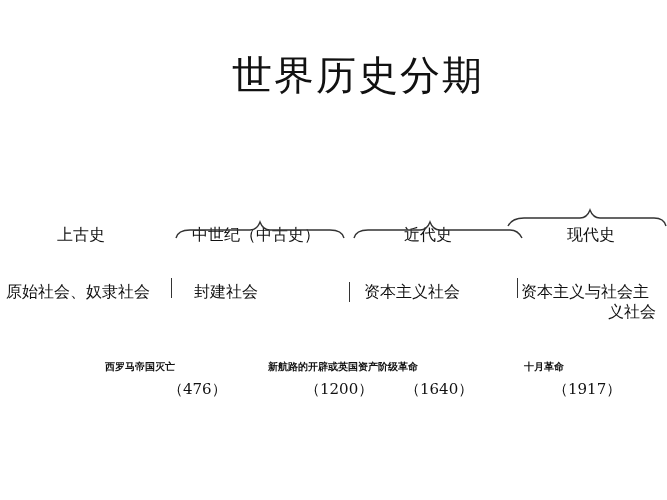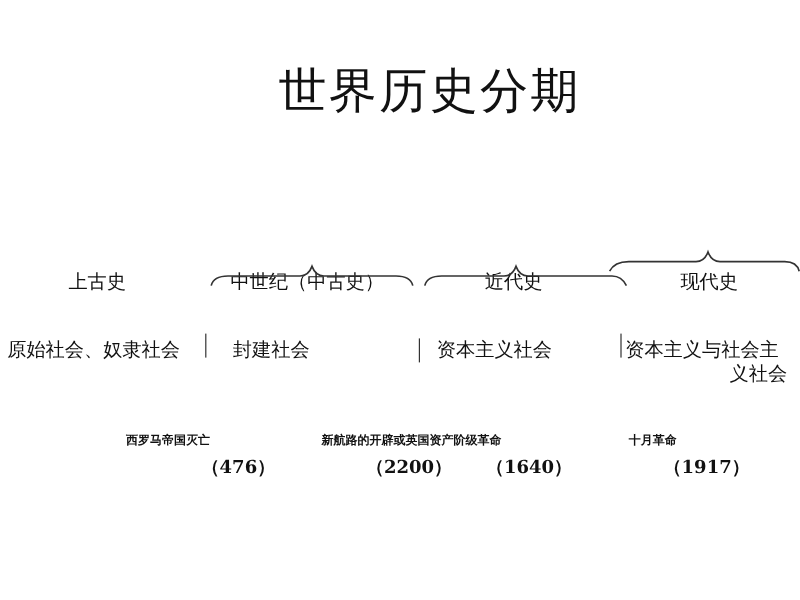--- a/index.html
+++ b/index.html
@@ -3,21 +3,21 @@
 <meta charset="utf-8">
 <style>
   html, body { margin: 0; padding: 0; background: #ffffff; }
   body { width: 667px; height: 500px; position: relative; overflow: hidden;
          font-family: "DejaVu Serif", "Liberation Serif", serif; color: #111; }
   .abs { position: absolute; white-space: nowrap; }
   .title { font-size: 40px; top: 48px; left: 232px; letter-spacing: 2px; font-weight: normal; }
   .era { font-size: 16px; top: 191px; font-family: "DejaVu Sans", sans-serif; margin-top: 34px; }
   .society { font-size: 16px; font-family: "DejaVu Sans", sans-serif; text-align: right; }
   .event { font-size: 10px; font-family: Liberation Serif, serif; font-weight: bold; }
-  .year { font-size: 15px; font-weight: bold; }
+  .year { font-size: 15px; font-weight: normal; }
   .sep { position: absolute; width: 1px; background: #333; }
   svg.braces { position: absolute; left: 0; top: 0; }
 </style>
 </head>
 <body>
 
 <div class="abs title">世界历史分期</div>
 
 <div class="abs era" style="left:57px;">上古史</div>
 <div class="abs era" style="left:192px;">中世纪（中古史）</div>
@@ -38,17 +38,17 @@
 <div class="sep" style="left:349px; top:282px; height:20px;"></div>
 <div class="abs society" style="left:364px; top:282px;">资本主义社会</div>
 <div class="sep" style="left:517px; top:278px; height:20px;"></div>
 <div class="abs society" style="left:521px; top:282px;">资本主义与社会主</div>
 <div class="abs society" style="left:608px; top:302px;">义社会</div>
 
 <div class="abs event" style="left:105px; top:360px;">西罗马帝国灭亡</div>
 <div class="abs year" style="left:168px; top:380px;">（476）</div>
 
 <div class="abs event" style="left:268px; top:360px;">新航路的开辟或英国资产阶级革命</div>
-<div class="abs year" style="left:305px; top:380px;">（2200）</div>
+<div class="abs year" style="left:305px; top:380px;">（1200）</div>
 <div class="abs year" style="left:405px; top:380px;">（1640）</div>
 
 <div class="abs event" style="left:524px; top:360px;">十月革命</div>
 <div class="abs year" style="left:553px; top:380px;">（1917）</div>
 
 </body></html>

